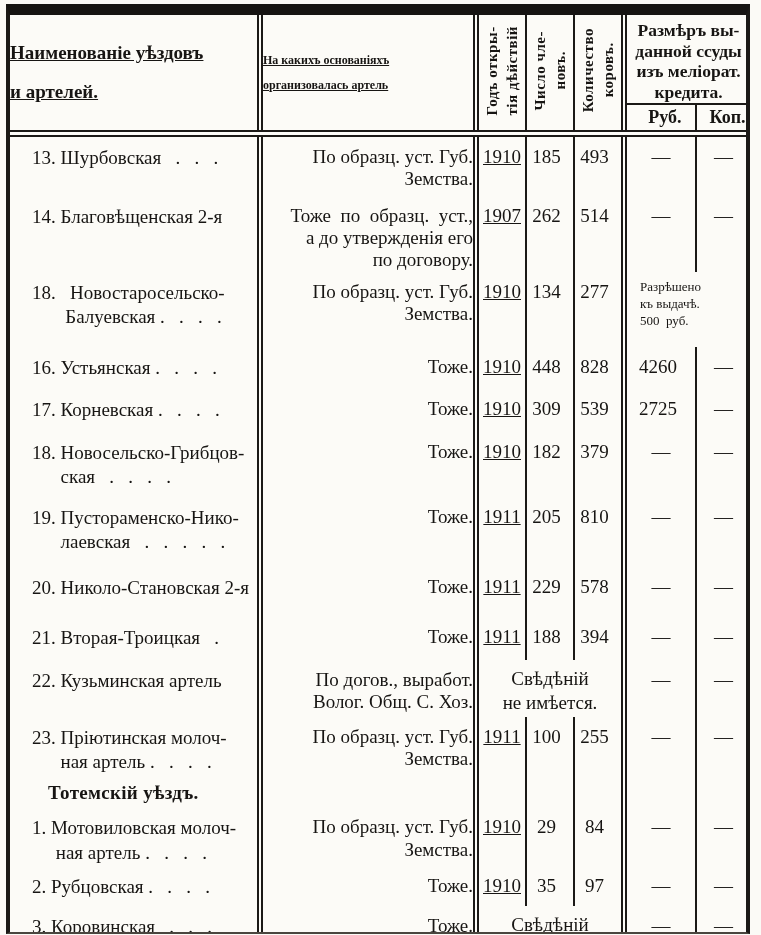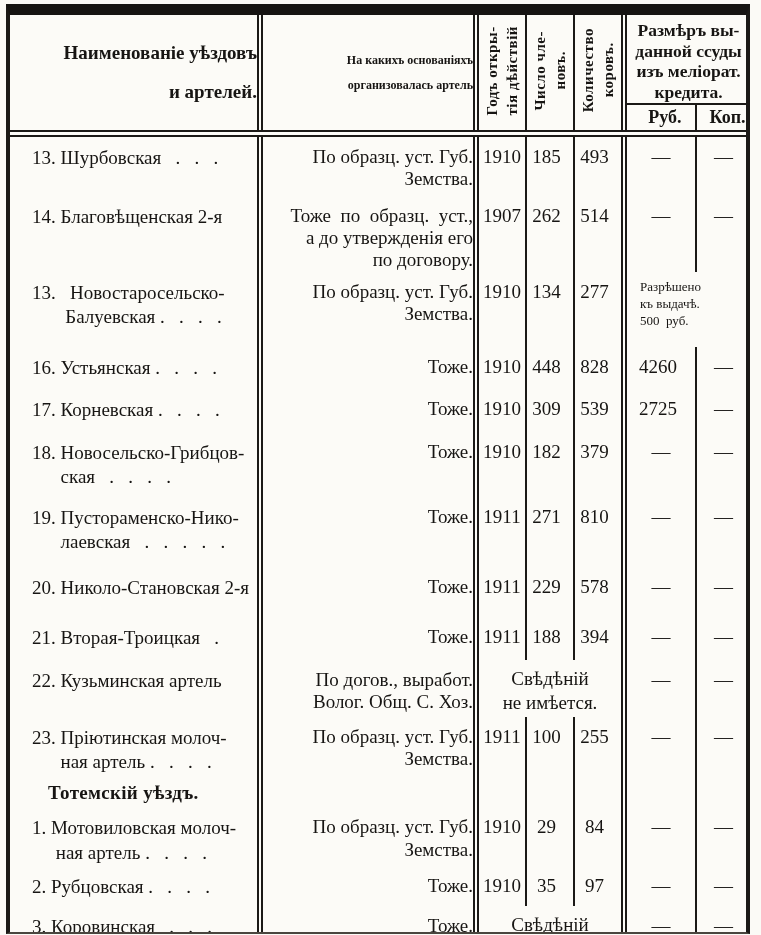--- a/index.html
+++ b/index.html
@@ -31,22 +31,23 @@
   th, td { padding: 0; vertical-align: top; overflow: hidden; }
 
   
   .bd { border-left: 6px double #1b1916; }
   .bs { border-left: 2px solid #1b1916; }
 
   
   thead th { border-bottom: 7px double #1b1916; font-weight: bold; }
   .h-main {
     font-size: 19px; line-height: 2.05;
-    text-align: right; vertical-align: middle;
+    text-align: left; vertical-align: middle;
     white-space: pre-line;
+    text-decoration: underline;
   }
   .h-main2 { font-size: 12px; }
   .h-vert { text-align: center; vertical-align: middle; }
   .h-vert .vert {
     display: inline-block;
     writing-mode: vertical-rl;
     transform: rotate(180deg);
     font-size: 15px; line-height: 1.3;
     white-space: pre-line;
     letter-spacing: 0.5px;
@@ -58,21 +59,21 @@
     white-space: pre-line;
     padding-top: 5px;
   }
   .h-sub { font-size: 18px; text-align: center; vertical-align: middle; padding-left: 8px; }
 
   
   tbody { font-size: 19px; }
   .pre { white-space: pre-wrap; }
   .c-name  { padding: 9px 2px 0 22px; line-height: 1.3; }
   .c-basis { text-align: right; padding-top: 9px; line-height: 1.18; }
-  .c-year  { text-align: center; padding-top: 9px; }
+  .c-year  { text-align: center; padding-top: 9px; text-decoration: underline; }
   .c-num   { text-align: center; padding: 9px 7px 0 0; }
   .c-dash  { text-align: center; padding-top: 9px; }
   .c-note  { text-align: center; padding-top: 7px; line-height: 1.25; }
   .c-loan  { text-align: left; padding: 7px 0 0 13px; line-height: 1.3; font-size: 13px; }
   .c-loannum { text-align: left; padding: 9px 0 0 12px; }
   .c-section {
     font-weight: bold; padding: 7px 0 0 38px; font-size: 19px;
     letter-spacing: 0.3px;
     font-family: Liberation Serif, serif;
   }
@@ -139,21 +140,21 @@
 по договору.</div>
             </td>
           <td class="c-year bd">1907</td>
           <td class="c-num bs">262</td>
           <td class="c-num bs">514</td>
           <td class="c-dash bd">—</td>
           <td class="c-dash bs">—</td>
         </tr>
         <tr style="height:75px">
           <td class="c-name">
-              <div class="pre">13.   Новостаросельско-
+              <div class="pre">18.   Новостаросельско-
        Балуевская .   .   .   .</div>
             </td>
           <td class="c-basis bd">
               <div class="pre">По образц. уст. Губ.
 Земства.</div>
             </td>
           <td class="c-year bd">1910</td>
           <td class="c-num bs">134</td>
           <td class="c-num bs">277</td>
           <td colspan="2" class="c-loan bd">
@@ -204,21 +205,21 @@
         </tr>
         <tr style="height:70px">
           <td class="c-name">
               <div class="pre">19. Пустораменско-Нико-
       лаевская   .   .   .   .   .</div>
             </td>
           <td class="c-basis bd">
               <div class="pre">Тоже.</div>
             </td>
           <td class="c-year bd">1911</td>
-          <td class="c-num bs">271</td>
+          <td class="c-num bs">205</td>
           <td class="c-num bs">810</td>
           <td class="c-dash bd">—</td>
           <td class="c-dash bs">—</td>
         </tr>
         <tr style="height:50px">
           <td class="c-name">
               <div class="pre">20. Николо-Становская 2-я</div>
             </td>
           <td class="c-basis bd">
               <div class="pre">Тоже.</div>

